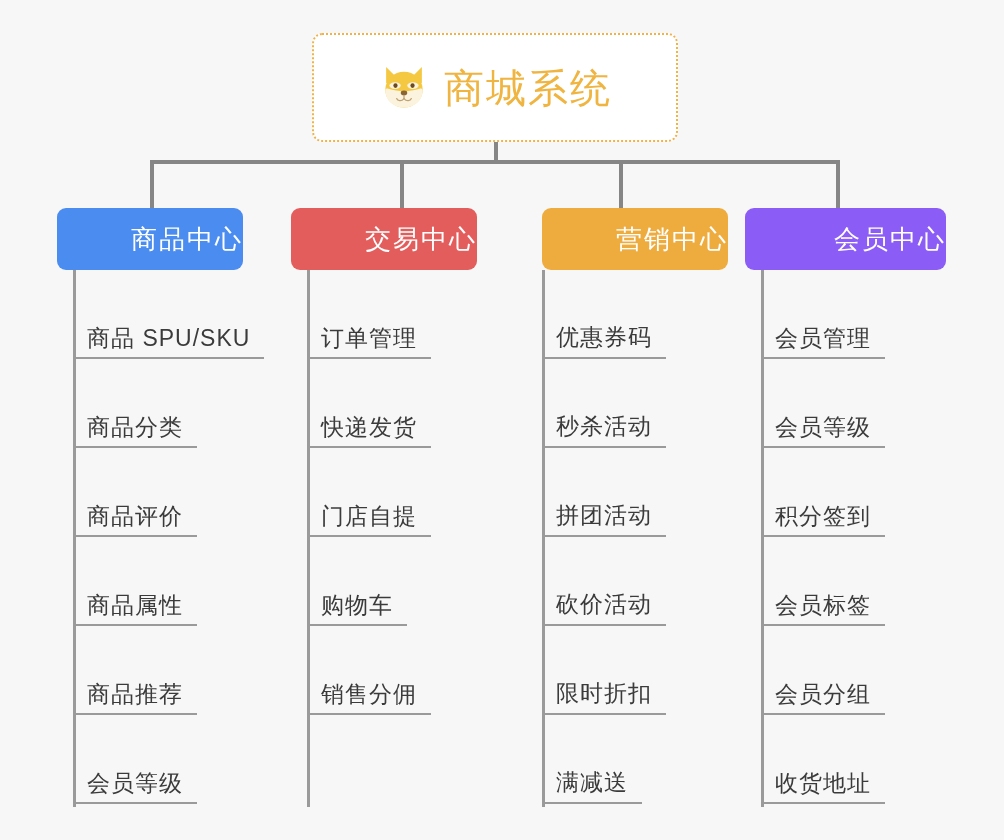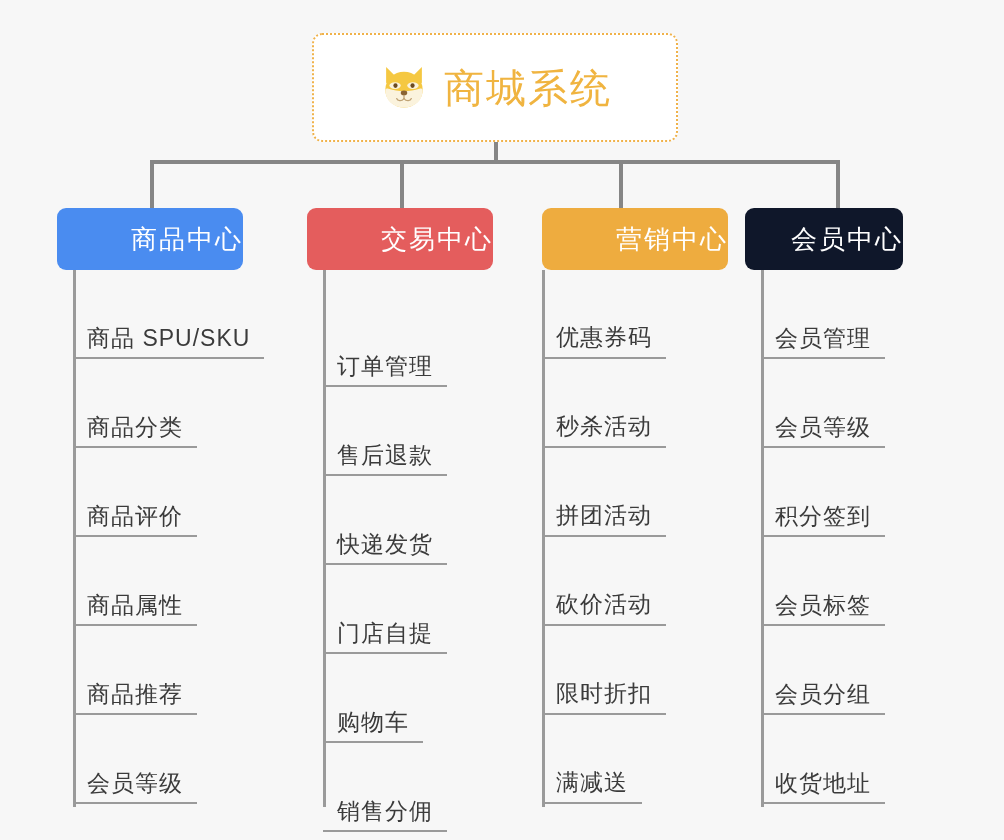--- a/index.html
+++ b/index.html
@@ -161,31 +161,28 @@
             <span class="leaf-label">商品属性</span>
           </div>
           <div class="leaf">
             <span class="leaf-label">商品推荐</span>
           </div>
           <div class="leaf">
             <span class="leaf-label">会员等级</span>
           </div>
         </div>
       </div>
-      <div class="branch" style="left: 307px; width: 156px;">
+      <div class="branch" style="left: 291px; width: 156px;">
         <div class="branch-header" style="background: rgb(228, 93, 93); width: 186px;">
           <span>交易中心</span>
         </div>
         <div class="spine" style="left: 16px; height: 537px;"></div>
-        <div class="leaf-list" style="left: 16px; margin-top: 28px;">
+        <div class="leaf-list" style="left: 16px;">
           <div class="leaf">
             <span class="leaf-label">订单管理</span>
-          </div>
-          <div class="leaf">
-            <span class="leaf-label">售后退款</span>
           </div>
           <div class="leaf">
             <span class="leaf-label">快递发货</span>
           </div>
           <div class="leaf">
             <span class="leaf-label">门店自提</span>
           </div>
           <div class="leaf">
             <span class="leaf-label">购物车</span>
           </div>
@@ -214,21 +211,21 @@
           </div>
           <div class="leaf">
             <span class="leaf-label">限时折扣</span>
           </div>
           <div class="leaf">
             <span class="leaf-label">满减送</span>
           </div>
         </div>
       </div>
       <div class="branch" style="left: 745px; width: 186px;">
-        <div class="branch-header" style="background: #0f172a; width: 158px;">
+        <div class="branch-header" style="background: #8b5cf6; width: 201px;">
           <span>会员中心</span>
         </div>
         <div class="spine" style="left: 16px; height: 537px;"></div>
         <div class="leaf-list" style="left: 16px;">
           <div class="leaf">
             <span class="leaf-label">会员管理</span>
           </div>
           <div class="leaf">
             <span class="leaf-label">会员等级</span>
           </div>

